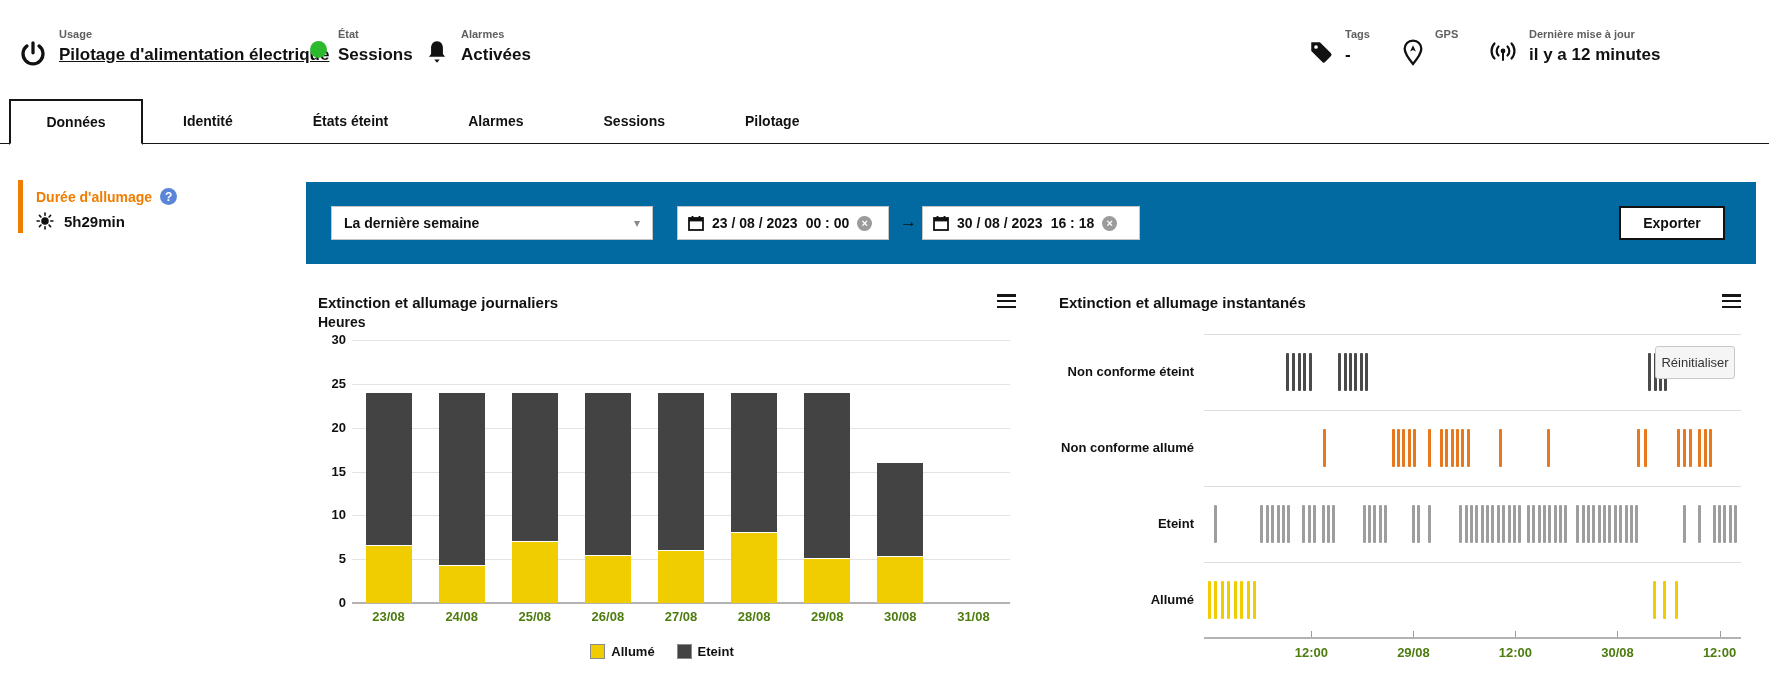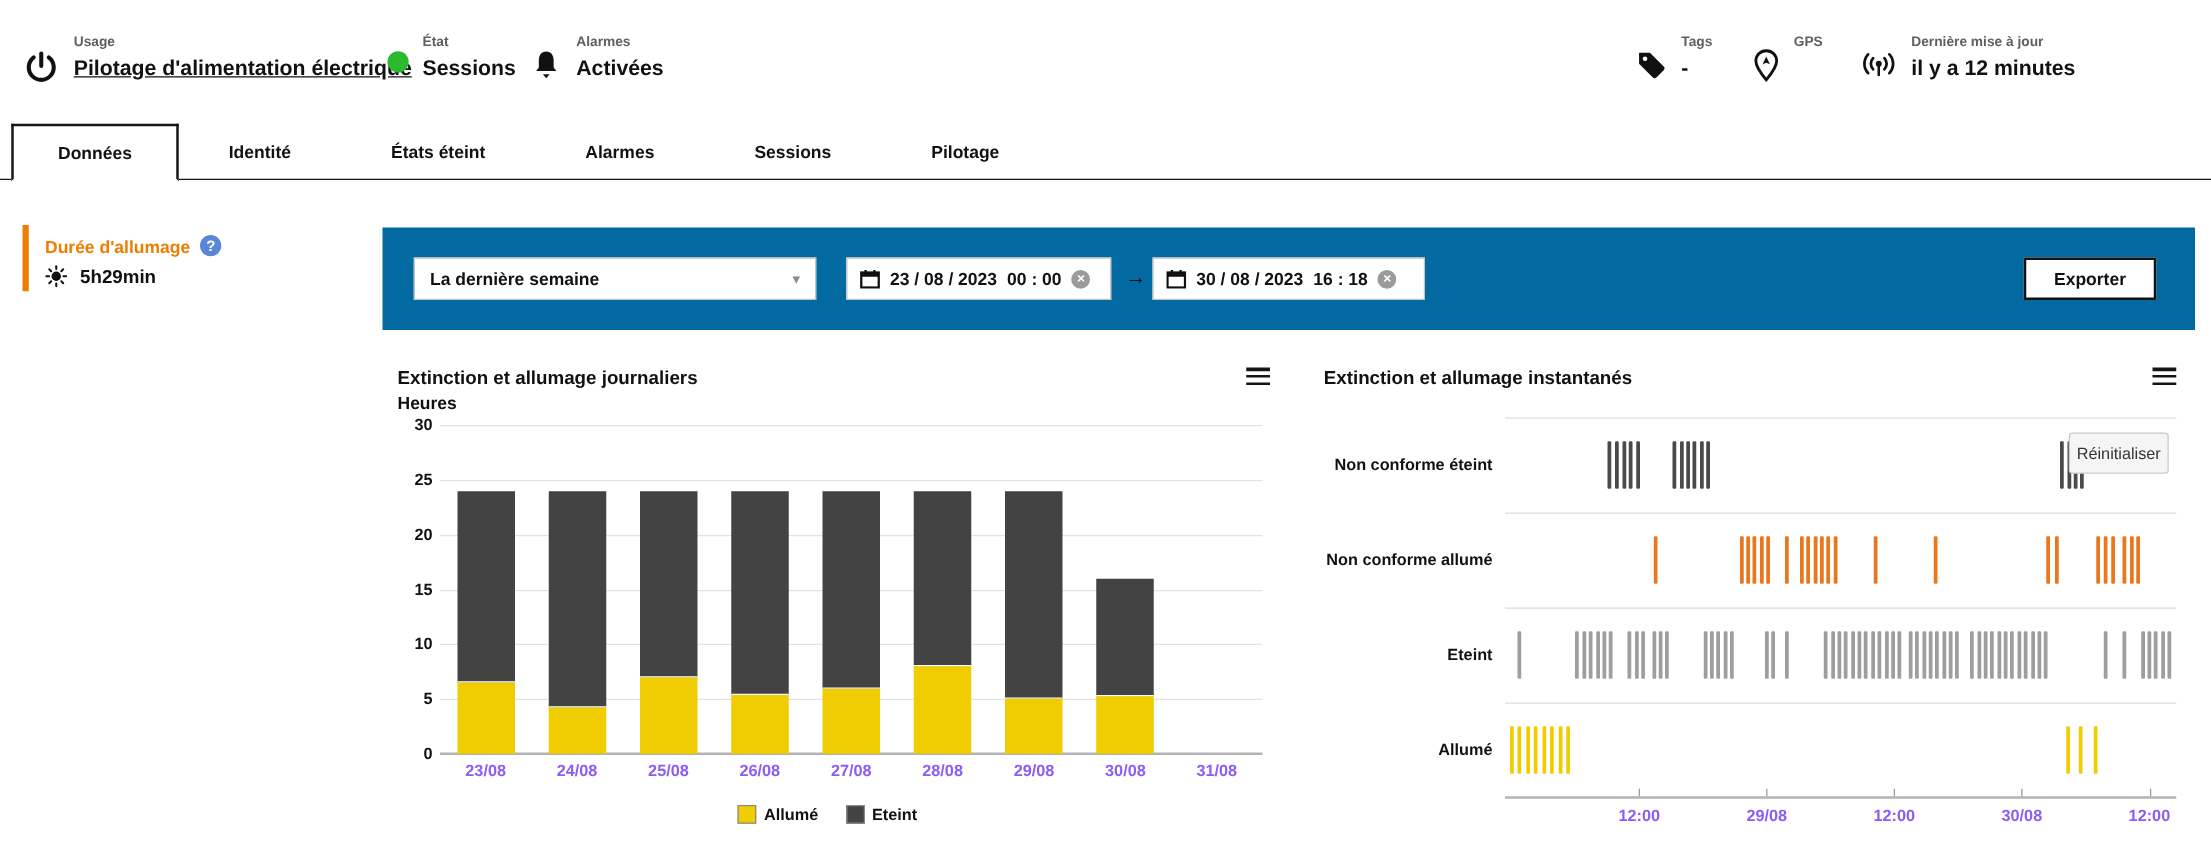--- a/index.html
+++ b/index.html
@@ -43,21 +43,21 @@
   .chart{position:absolute;top:288px;height:392px;}
   #daily-chart{left:306px;width:712px;}
   #instant-chart{left:1047px;width:708px;}
   .chart-title{position:absolute;left:12px;top:6px;font-size:15px;font-weight:700;color:#111;white-space:nowrap;}
   .chart-sub{position:absolute;left:12px;top:26px;font-size:14px;font-weight:700;color:#111;}
   .menu-icon{position:absolute;top:6px;width:19px;height:14px;display:flex;flex-direction:column;justify-content:space-between;cursor:pointer;}
   .menu-icon span{display:block;height:2.5px;background:#161616;}
   .gridline{position:absolute;height:1px;background:#e3e3e3;}
   .axisline{position:absolute;height:2px;background:#b3b3b3;}
   .ylab{position:absolute;width:36px;text-align:right;font-size:13px;font-weight:700;color:#111;}
-  .xlab{position:absolute;font-size:13px;font-weight:700;color:#8b5cf6;text-align:center;}
+  .xlab{position:absolute;font-size:13px;font-weight:700;color:#4d7c0f;text-align:center;}
   .barseg{position:absolute;}
   .legend{position:absolute;left:0;width:712px;top:356px;display:flex;justify-content:center;gap:22px;}
   .legend-item{display:flex;align-items:center;gap:6px;font-size:13px;font-weight:700;color:#111;}
   .legend-swatch{width:15px;height:15px;border:1px solid #8a8a8a;box-sizing:border-box;}
   .rowlab{position:absolute;width:145px;text-align:right;font-size:13px;font-weight:700;color:#111;white-space:nowrap;}
   .evtick{position:absolute;width:3px;height:38px;border-radius:1px;z-index:1;}
   .xstub{position:absolute;width:1px;height:6px;background:#9b9b9b;}
   .reset-btn{position:absolute;left:608px;top:58px;width:78px;height:31px;background:#f5f5f5;border:1px solid #c9c9c9;border-radius:3px;font-size:13px;color:#333;display:flex;align-items:center;justify-content:center;cursor:pointer;z-index:2;font-family:"Liberation Sans",sans-serif;}
 </style>
 </head>

